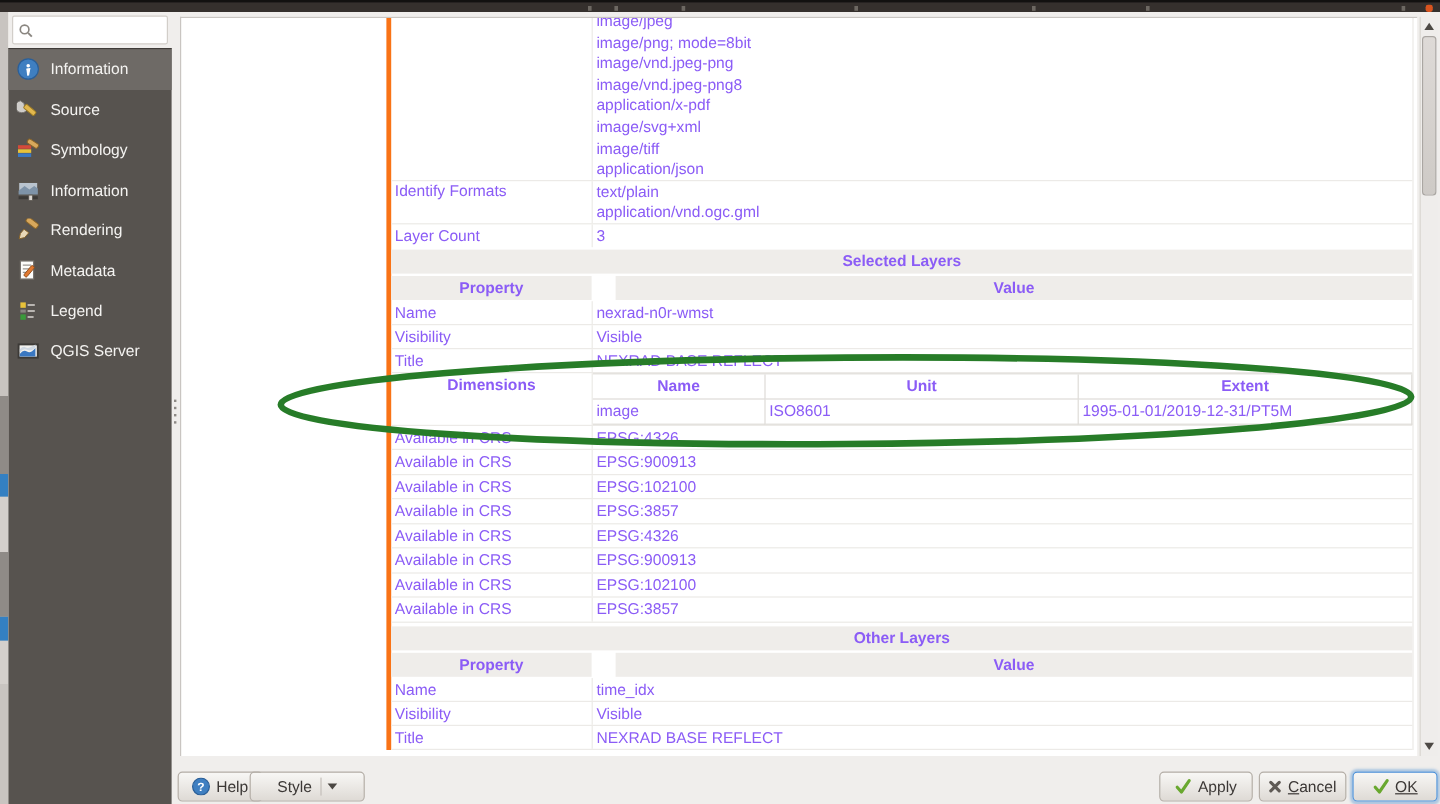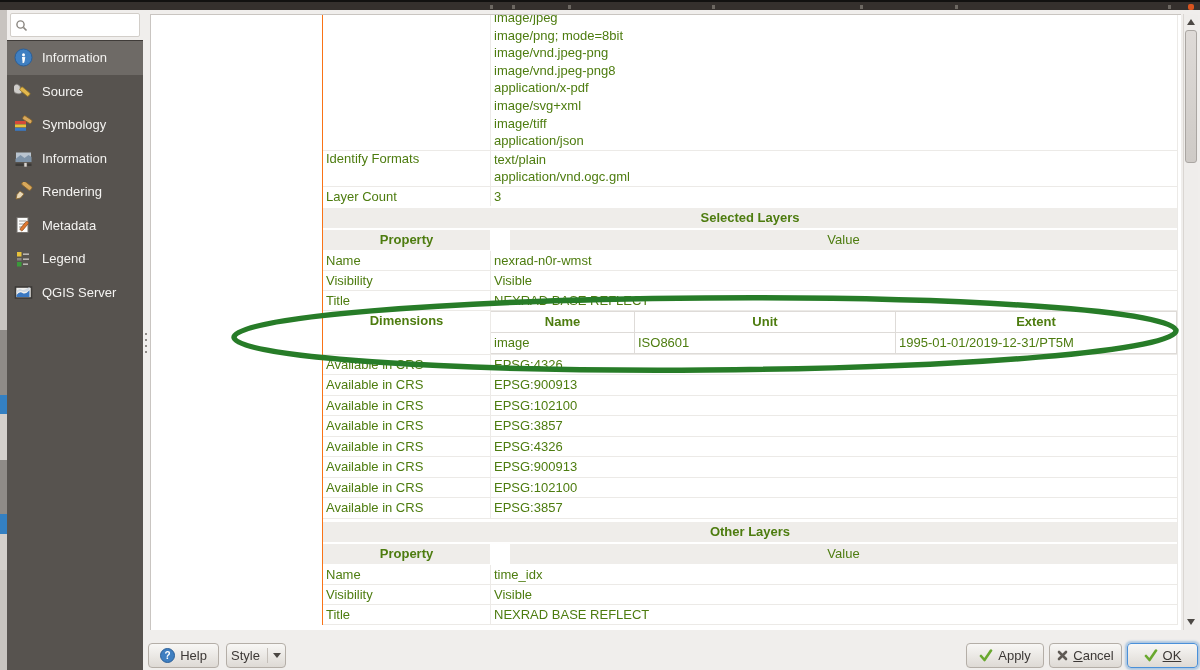--- a/index.html
+++ b/index.html
@@ -29,34 +29,34 @@
                color:#f4f3f1; font-size:13px; cursor:default; }
   .side-item.sel { background:#6e6a66; }
   .sicon { width:19px; height:19px; flex:0 0 19px; display:flex; align-items:center; justify-content:center; }
 
   .splitter-dots { position:absolute; left:145px; top:333px; width:2px; }
   .splitter-dots i { display:block; width:2px; height:2px; background:#8d8985; margin-bottom:4px; }
 
   
   .content { position:absolute; left:150px; top:14px; width:1031px; height:616px; background:#fff;
              border-left:1px solid #c9c5c1; border-top:1px solid #c9c5c1; overflow:hidden; }
-  .tbl { position:absolute; left:171px; top:0; width:856px; font-size:13px; color:#4d7c0f;
-         border-left:1px solid #f97316; border-right:1px solid #eceae7; }
+  .tbl { position:absolute; left:171px; top:0; width:856px; font-size:13px; color:#8b5cf6;
+         border-left:4px solid #f97316; border-right:1px solid #eceae7; }
   .c1 { width:168px; flex:0 0 168px; border-right:1px solid #eceae7; padding-left:3px; }
   .c2 { flex:1; padding-left:3px; }
   .fmtblock { display:flex; margin-top:-6px; }
   .fmtline { height:17.6px; line-height:17.6px; }
   .prow { display:flex; border-top:1px solid #eceae7; padding:0 0; }
   .vline { height:17.6px; line-height:17.6px; }
   .srow { display:flex; border-top:1px solid #eceae7; height:20px; line-height:19px; }
   .band { height:20px; line-height:20px; background:#efedea; text-align:center; font-weight:bold; margin:2px 0; }
   .band.mt3 { margin-top:3px; }
   .hdr { display:flex; gap:20px; margin-bottom:1px; }
   .hdr .h1 { width:167px; flex:0 0 167px; background:#efedea; text-align:center; font-weight:bold; height:20px; line-height:20px; }
-  .hdr .h2 { flex:1; background:#efedea; text-align:center; font-weight:normal; height:20px; line-height:20px; }
+  .hdr .h2 { flex:1; background:#efedea; text-align:center; font-weight:bold; height:20px; line-height:20px; }
   .drow { display:flex; height:20px; line-height:19px; border-bottom:1px solid #eceae7; }
   .drow.tall { height:20.5px; }
   .dimrow { display:flex; border-bottom:1px solid #eceae7; }
   .dimrow .dlabel { width:168px; flex:0 0 168px; text-align:center; font-weight:bold; padding-top:2px;
                     border-right:1px solid #eceae7; }
   .dimtbl { flex:1; display:grid; grid-template-columns:144px 261px 1fr; border-top:1px solid #dedbd8; }
   .dimcell { height:21px; line-height:20px; border-right:1px solid #dedbd8; border-bottom:1px solid #dedbd8; padding-left:3px; }
   .dimcell.h { font-weight:bold; text-align:center; padding-left:0; }
 
   
@@ -340,21 +340,21 @@
   </div>
 
   <div class="btn" style="left:148px;width:71px">
     <svg width="15" height="15" viewBox="0 0 15 15">
       <circle cx="7.5" cy="7.5" r="7" fill="#3f7fc1" stroke="#2b5f98"></circle>
       <text x="7.5" y="11" text-anchor="middle" font-size="10" font-weight="bold" fill="#fff" font-family="Liberation Sans, sans-serif">?</text>
     </svg>
     <span>Help</span>
   </div>
 
-  <div class="btn" style="left:226px;width:60px">
+  <div class="btn" style="left:208px;width:96px">
     <span>Style</span>
     <span class="style-sep"></span>
     <span class="dd-arrow"></span>
   </div>
 
   <div class="btn" style="left:966px;width:78px">
     <svg width="14" height="13" viewBox="0 0 14 13">
       <path d="M2 7 l3.5 4 L12 1.5" fill="none" stroke="#69a82f" stroke-width="2.6" stroke-linecap="round" stroke-linejoin="round"></path>
     </svg>
     <span>Apply</span>

